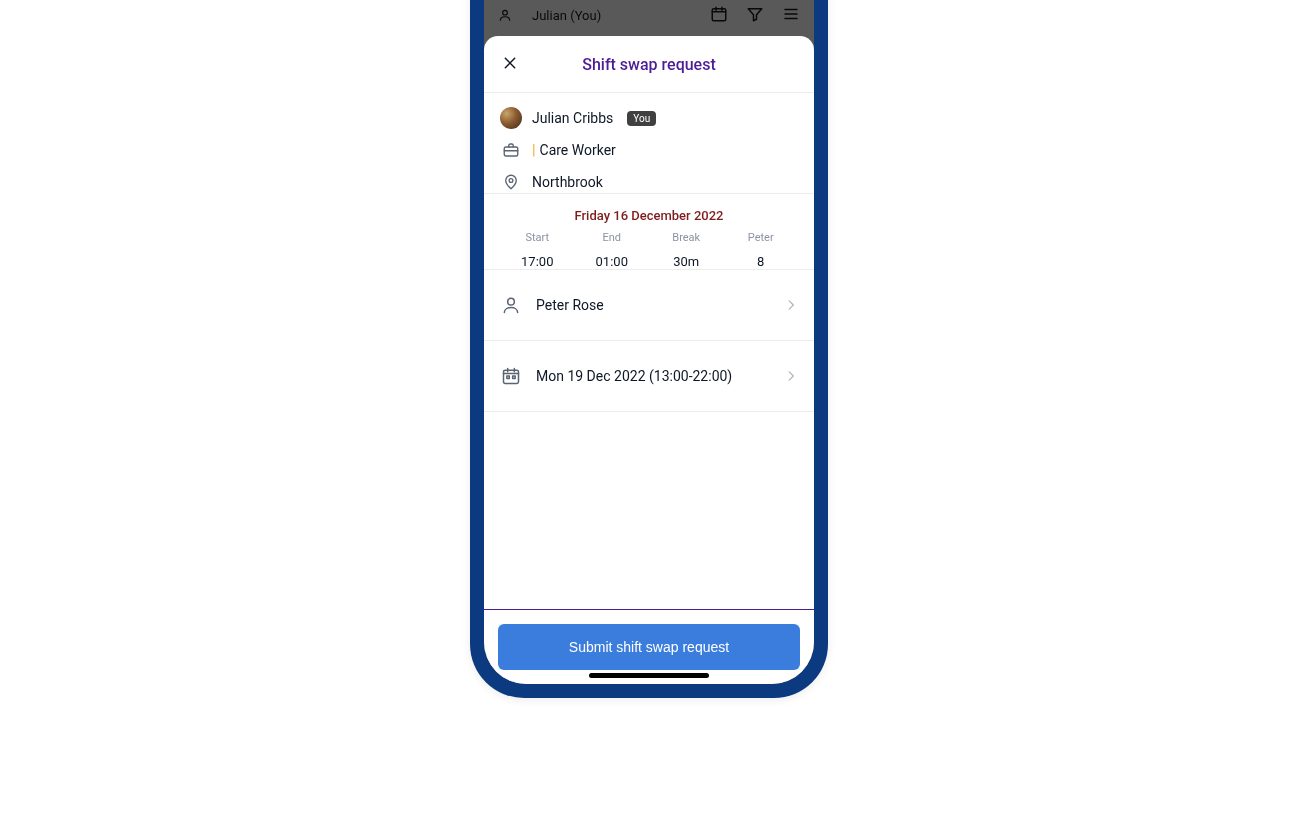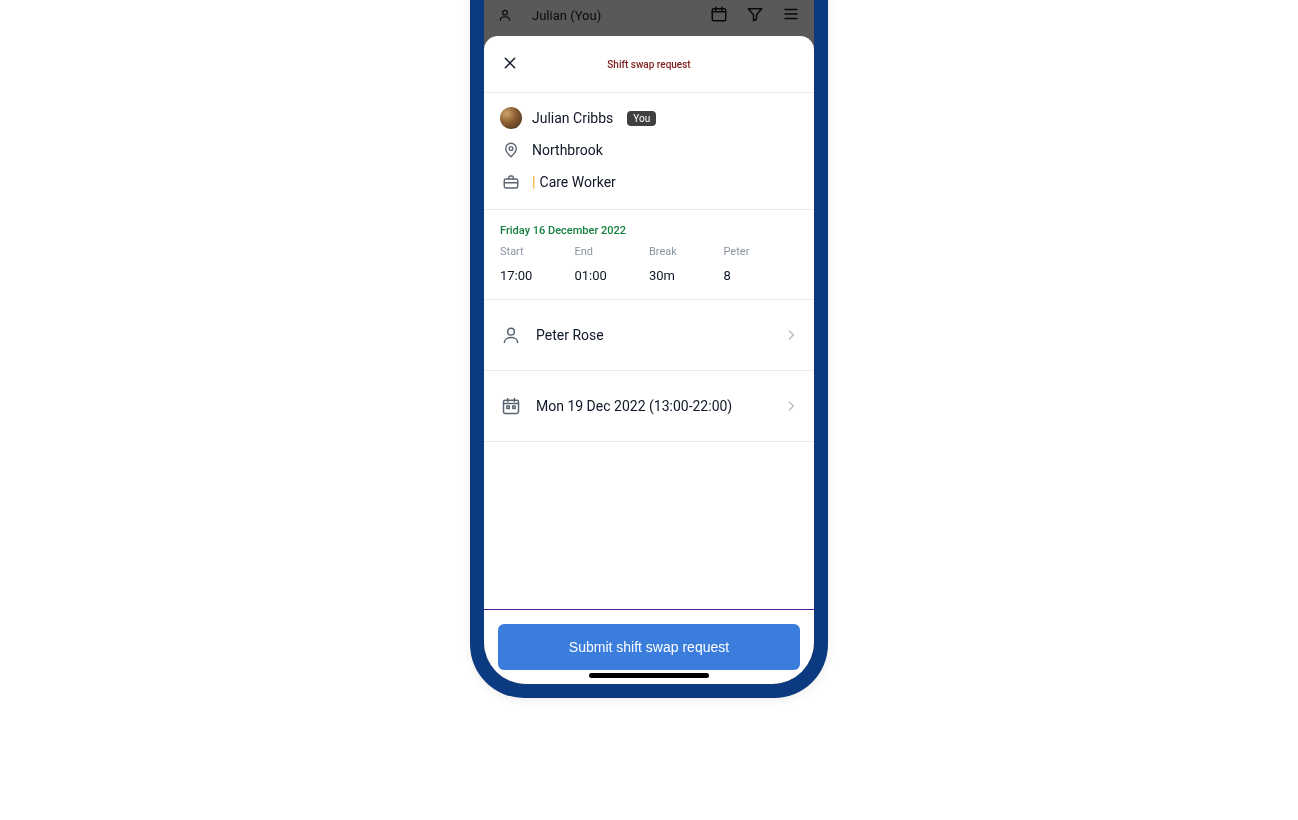--- a/index.html
+++ b/index.html
@@ -149,35 +149,36 @@
     position: absolute;
     left: 14px;
     top: 50%;
     transform: translateY(-50%);
     width: 24px; height: 24px;
     display: flex; align-items:center; justify-content:center;
     cursor: pointer;
     background: none; border: none; padding: 0;
   }
   .sheet-header h1 {
-    font-size: 10px;
+    font-size: 16px;
     font-weight: 500;
-    color: #7f1d1d;
+    color: #4c1d95;
     margin: 0;
   }
 
   .sheet-body {
     flex: 1;
     overflow: hidden;
   }
 
   .section {
-    padding: 14px 16px 16px 16px;
+    padding: 14px 16px 0 16px;
     border-bottom: 1px solid #ececec;
     box-sizing: border-box;
+    text-align: center;
   }
 
   .who-row {
     display: flex;
     align-items: center;
     gap: 10px;
     font-size: 14px;
     color: #0e1726;
   }
   .who-row + .who-row { margin-top: 10px; }
@@ -199,23 +200,23 @@
     flex: 0 0 auto;
     color: #5a6472;
   }
   .role-line .pipe {
     color: #f2b430;
     margin-right: 4px;
     font-weight: 600;
   }
 
   .date-line {
-    font-size: 11px;
+    font-size: 13px;
     font-weight: 500;
-    color: #15803d;
+    color: #7f1d1d;
   }
   .time-grid {
     margin-top: 8px;
     display: grid;
     grid-template-columns: repeat(4, 1fr);
     font-size: 12px;
   }
   .time-grid .label {
     color: #8a94a2;
     font-size: 11px;
@@ -370,38 +371,38 @@
         </div>
 
         <div class="sheet-body">
 
           <div class="section">
             <div class="who-row">
               <span class="avatar"></span>
               <span>Julian Cribbs</span>
               <span class="you-badge">You</span>
             </div>
-            <div class="who-row">
-              <span class="icon-slot">
-                <svg width="18" height="18" viewBox="0 0 24 24" fill="none" stroke="#5a6472" stroke-width="1.8" stroke-linecap="round" stroke-linejoin="round">
-                    <path d="M12 21s-7-6.2-7-11a7 7 0 1 1 14 0c0 4.8-7 11-7 11z"></path>
-                    <circle cx="12" cy="10" r="2.5"></circle>
-                  </svg>
-              </span>
-              <span>Northbrook</span>
-            </div>
             <div class="who-row role-line">
               <span class="icon-slot">
                 <svg width="18" height="18" viewBox="0 0 24 24" fill="none" stroke="#5a6472" stroke-width="1.8" stroke-linecap="round" stroke-linejoin="round">
                     <rect x="3" y="8" width="18" height="12" rx="2"></rect>
                     <path d="M3 13h18"></path>
                     <path d="M9 8V6a2 2 0 0 1 2-2h2a2 2 0 0 1 2 2v2"></path>
                   </svg>
               </span>
               <span><span class="pipe">|</span><span>Care Worker</span></span>
+            </div>
+            <div class="who-row">
+              <span class="icon-slot">
+                <svg width="18" height="18" viewBox="0 0 24 24" fill="none" stroke="#5a6472" stroke-width="1.8" stroke-linecap="round" stroke-linejoin="round">
+                    <path d="M12 21s-7-6.2-7-11a7 7 0 1 1 14 0c0 4.8-7 11-7 11z"></path>
+                    <circle cx="12" cy="10" r="2.5"></circle>
+                  </svg>
+              </span>
+              <span>Northbrook</span>
             </div>
           </div>
 
           <div class="section">
             <div class="date-line">Friday 16 December 2022</div>
             <div class="time-grid">
               <div>
                 <div class="label">Start</div>
                 <div class="value">17:00</div>
               </div>

